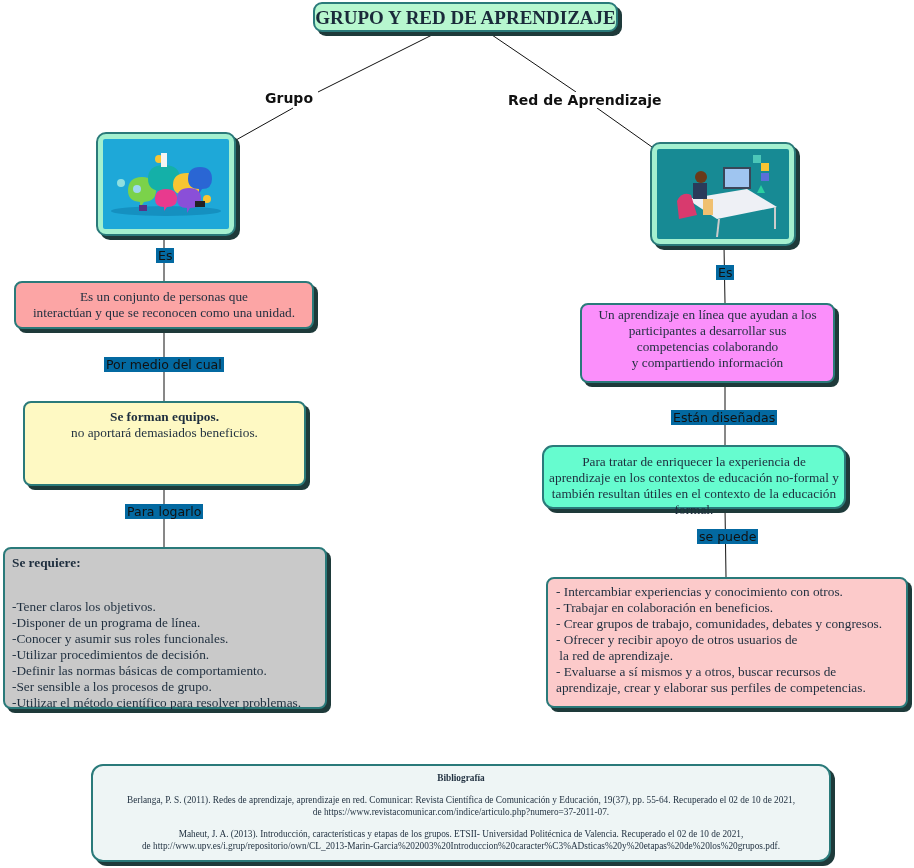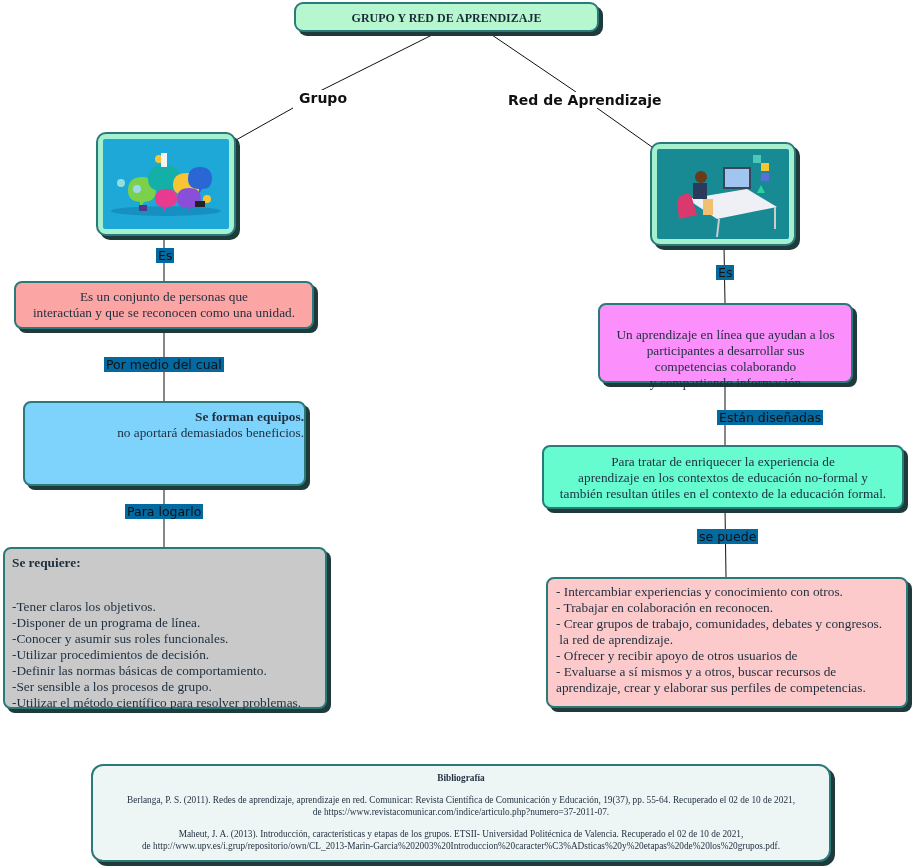--- a/index.html
+++ b/index.html
@@ -3,29 +3,29 @@
 <meta charset="utf-8">
 <style>
   html, body { margin:0; padding:0; }
   body { width:914px; height:868px; position:relative; background:#ffffff; overflow:hidden;
          font-family:"Liberation Serif", serif; color:#1d2a3a; }
   svg.lines { position:absolute; left:0; top:0; width:914px; height:868px; pointer-events:none; }
   .box { position:absolute; box-sizing:border-box; border:2px solid #2a7a7a; border-radius:8px;
          box-shadow:4px 4px 0 #1e3a3a; text-align:center; line-height:16px; font-size:13.3px; color:#1e2e3e; }
   .lbl { position:absolute; font-family:"DejaVu Sans", sans-serif; font-size:12.5px; color:#111; background:#0369a1; padding:0 2px; white-space:nowrap; }
   .hd { position:absolute; font-family:"DejaVu Sans", sans-serif; font-weight:bold; font-size:14px; color:#111; background:#fff; padding:0 2px; white-space:nowrap; }
-  .title { left:294px; top:2px; width:305px; height:30px; background:#b7f7cf; border-radius:9px;
-           font-weight:bold; font-size:12px; line-height:28px; color:#1a2a3a; }
+  .title { left:313px; top:2px; width:305px; height:30px; background:#b7f7cf; border-radius:9px;
+           font-weight:bold; font-size:19px; line-height:28px; color:#1a2a3a; }
   .imgbox { position:absolute; box-sizing:border-box; background:#a4f0cf; border:2px solid #2a7a7a; border-radius:10px; box-shadow:4px 4px 0 #1e3a3a; padding:5px; }
   .imgbox .inner { width:100%; height:100%; border-radius:2px; overflow:hidden; }
   .yellow { left:14px; top:281px; width:300px; height:48px; background:#fca5a5; padding-top:6px; }
-  .orange { left:23px; top:401px; width:283px; height:85px; background:#7dd3fc; padding-top:6px;text-align:right; }
+  .orange { left:23px; top:401px; width:283px; height:85px; background:#fef9c3; padding-top:6px; }
   .gray { left:3px; top:547px; width:324px; height:162px; background:#c9c9c9; text-align:left; padding:6px 7px; }
-  .magenta { left:598px; top:303px; width:255px; height:80px; background:#fb8ffb; padding-top:22px; }
-  .mint { left:542px; top:445px; width:362px; height:64px; background:#66fccf; padding-top:7px; }
+  .magenta { left:580px; top:303px; width:255px; height:80px; background:#fb8ffb; padding-top:2px; }
+  .mint { left:542px; top:445px; width:304px; height:64px; background:#66fccf; padding-top:7px;border-radius:11px; }
   .pink { left:546px; top:577px; width:362px; height:131px; background:#fccaca; text-align:left; padding:5px 8px; }
   .biblio { left:91px; top:764px; width:740px; height:98px; background:#eef5f5; border-radius:12px; font-size:9.3px; line-height:12px; padding-top:6px; }
   .biblio .bt { font-weight:bold; margin-bottom:10px; }
   .biblio .ref { margin-bottom:10px; }
 </style>
 </head>
 <body>
 
 <svg class="lines">
   <g stroke="#111" stroke-width="1" fill="none">
@@ -37,21 +37,21 @@
     <line x1="164" y1="329" x2="164" y2="401"></line>
     <line x1="164" y1="486" x2="164" y2="547"></line>
     <line x1="724" y1="246" x2="725" y2="303"></line>
     <line x1="725" y1="383" x2="725" y2="445"></line>
     <line x1="725" y1="509" x2="726" y2="577"></line>
   </g>
 </svg>
 
 <div class="box title">GRUPO Y RED DE APRENDIZAJE</div>
 
-<div class="hd" style="left:297px;top:90px;">Grupo</div>
+<div class="hd" style="left:263px;top:90px;">Grupo</div>
 <div class="hd" style="left:506px;top:92px;">Red de Aprendizaje</div>
 
 <div class="imgbox" style="left:96px;top:132px;width:140px;height:104px;">
   <div class="inner">
     <svg width="100%" height="100%" viewBox="0 0 126 90" preserveAspectRatio="none">
       <rect width="126" height="90" fill="#1ea8d8"></rect>
       <ellipse cx="63" cy="72" rx="55" ry="5" fill="#1590c0"></ellipse>
       <path d="M25 52 q0-14 14-14 q14 0 14 14 q0 10-12 11 l-4 6 l0-6 q-12-1-12-11z" fill="#7bd24a"></path>
       <path d="M45 40 q0-14 16-14 q16 0 16 14 q0 12-14 12 l-4 5 l0-5 q-14 0-14-12z" fill="#14b0a8"></path>
       <path d="M70 46 q0-12 14-12 q14 0 14 12 q0 10-12 10 l-3 5 l0-5 q-13 0-13-10z" fill="#f7c533"></path>
@@ -118,36 +118,36 @@
   <div>-Utilizar el método científico para resolver problemas.</div>
 </div>
 
 <div class="box magenta">
   <div>Un aprendizaje en línea que ayudan a los</div>
   <div>participantes a desarrollar sus</div>
   <div>competencias colaborando</div>
   <div>y compartiendo información</div>
 </div>
 
-<div class="lbl" style="left:671px;top:410px;margin-left:46px;">Están diseñadas</div>
+<div class="lbl" style="left:671px;top:410px;">Están diseñadas</div>
 
 <div class="box mint">
   <div>Para tratar de enriquecer la experiencia de</div>
   <div>aprendizaje en los contextos de educación no-formal y</div>
   <div>también resultan útiles en el contexto de la educación formal.</div>
 </div>
 
 <div class="lbl" style="left:697px;top:529px;">se puede</div>
 
 <div class="box pink">
   <div>- Intercambiar experiencias y conocimiento con otros.</div>
-  <div>- Trabajar en colaboración en reconocen.</div>
+  <div>- Trabajar en colaboración en beneficios.</div>
   <div>- Crear grupos de trabajo, comunidades, debates y congresos.</div>
+  <div>- Ofrecer y recibir apoyo de otros usuarios de</div>
   <div style="white-space:pre;"> la red de aprendizaje.</div>
-  <div>- Ofrecer y recibir apoyo de otros usuarios de</div>
   <div>- Evaluarse a sí mismos y a otros, buscar recursos de</div>
   <div>aprendizaje, crear y elaborar sus perfiles de competencias.</div>
 </div>
 
 <div class="box biblio">
   <div class="bt">Bibliografía</div>
   <div class="ref">
     <div>Berlanga, P. S. (2011). Redes de aprendizaje, aprendizaje en red. Comunicar: Revista Científica de Comunicación y Educación, 19(37), pp. 55-64. Recuperado el 02 de 10 de 2021,</div>
     <div>de https://www.revistacomunicar.com/indice/articulo.php?numero=37-2011-07.</div>
   </div>

